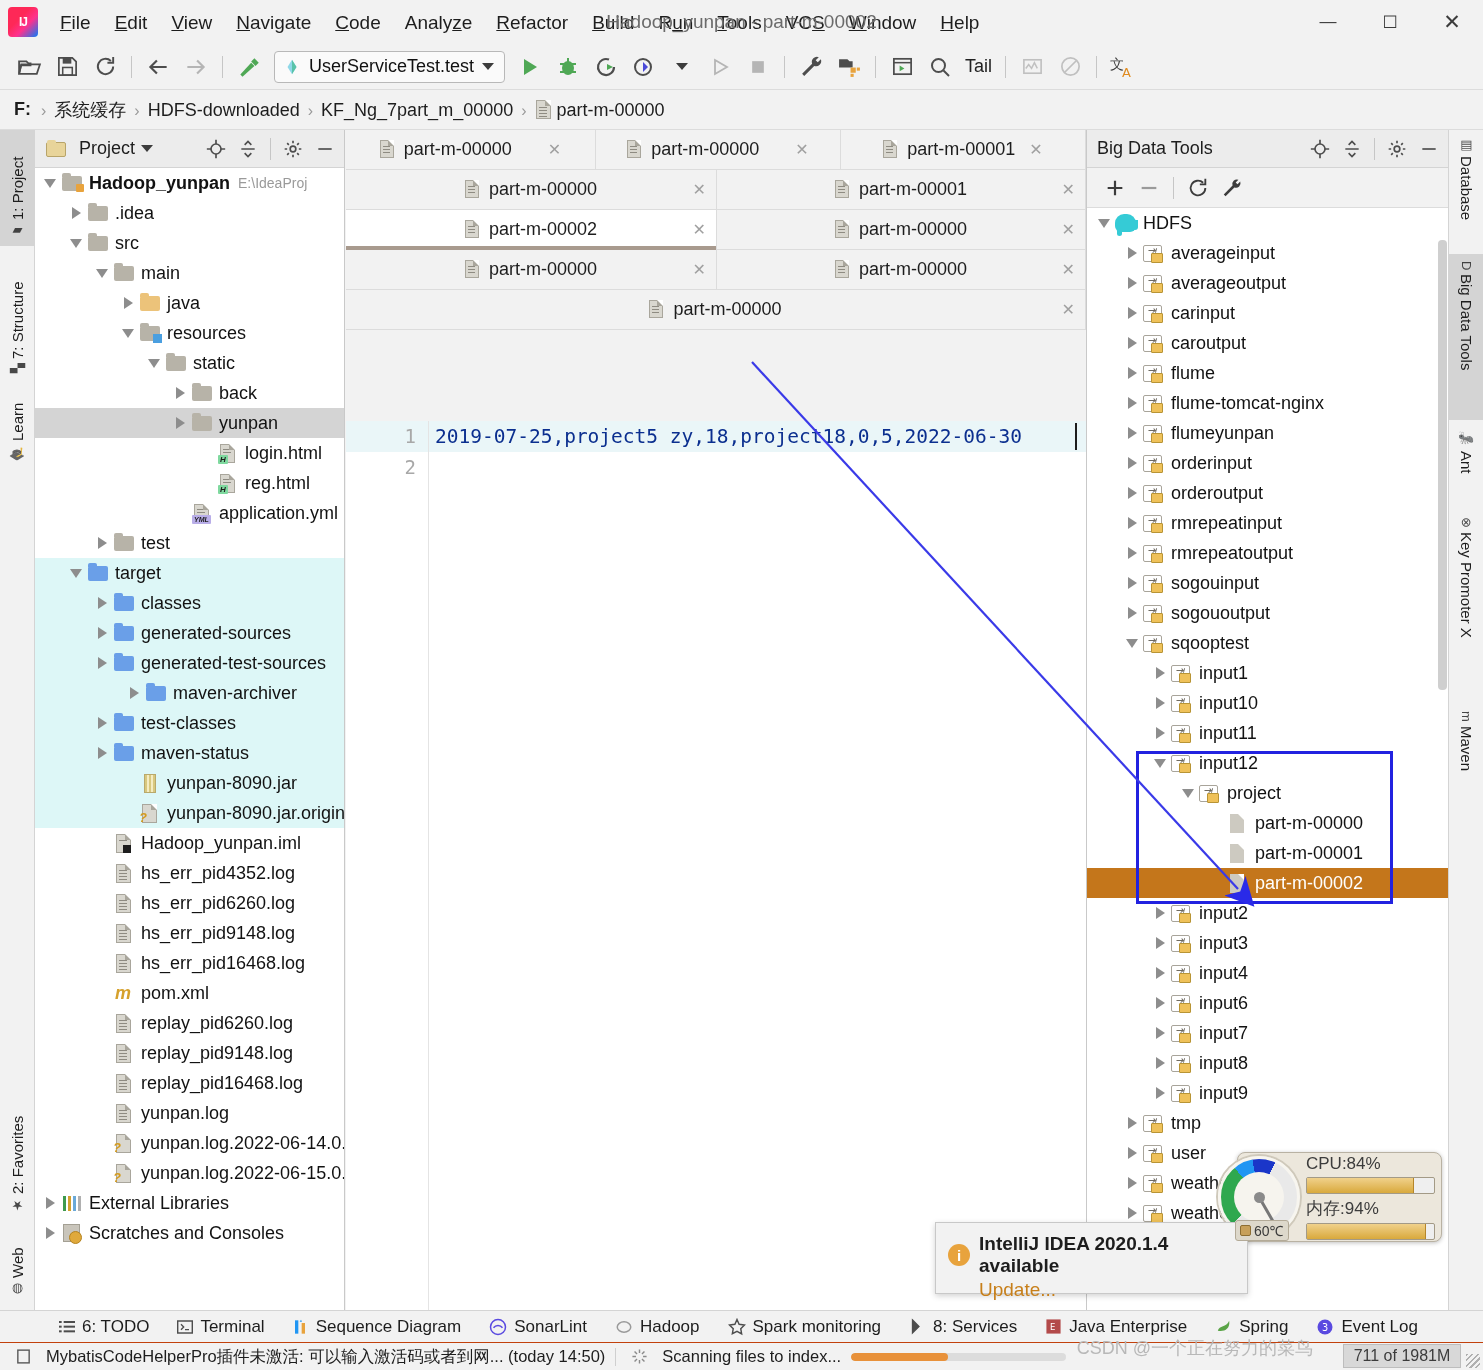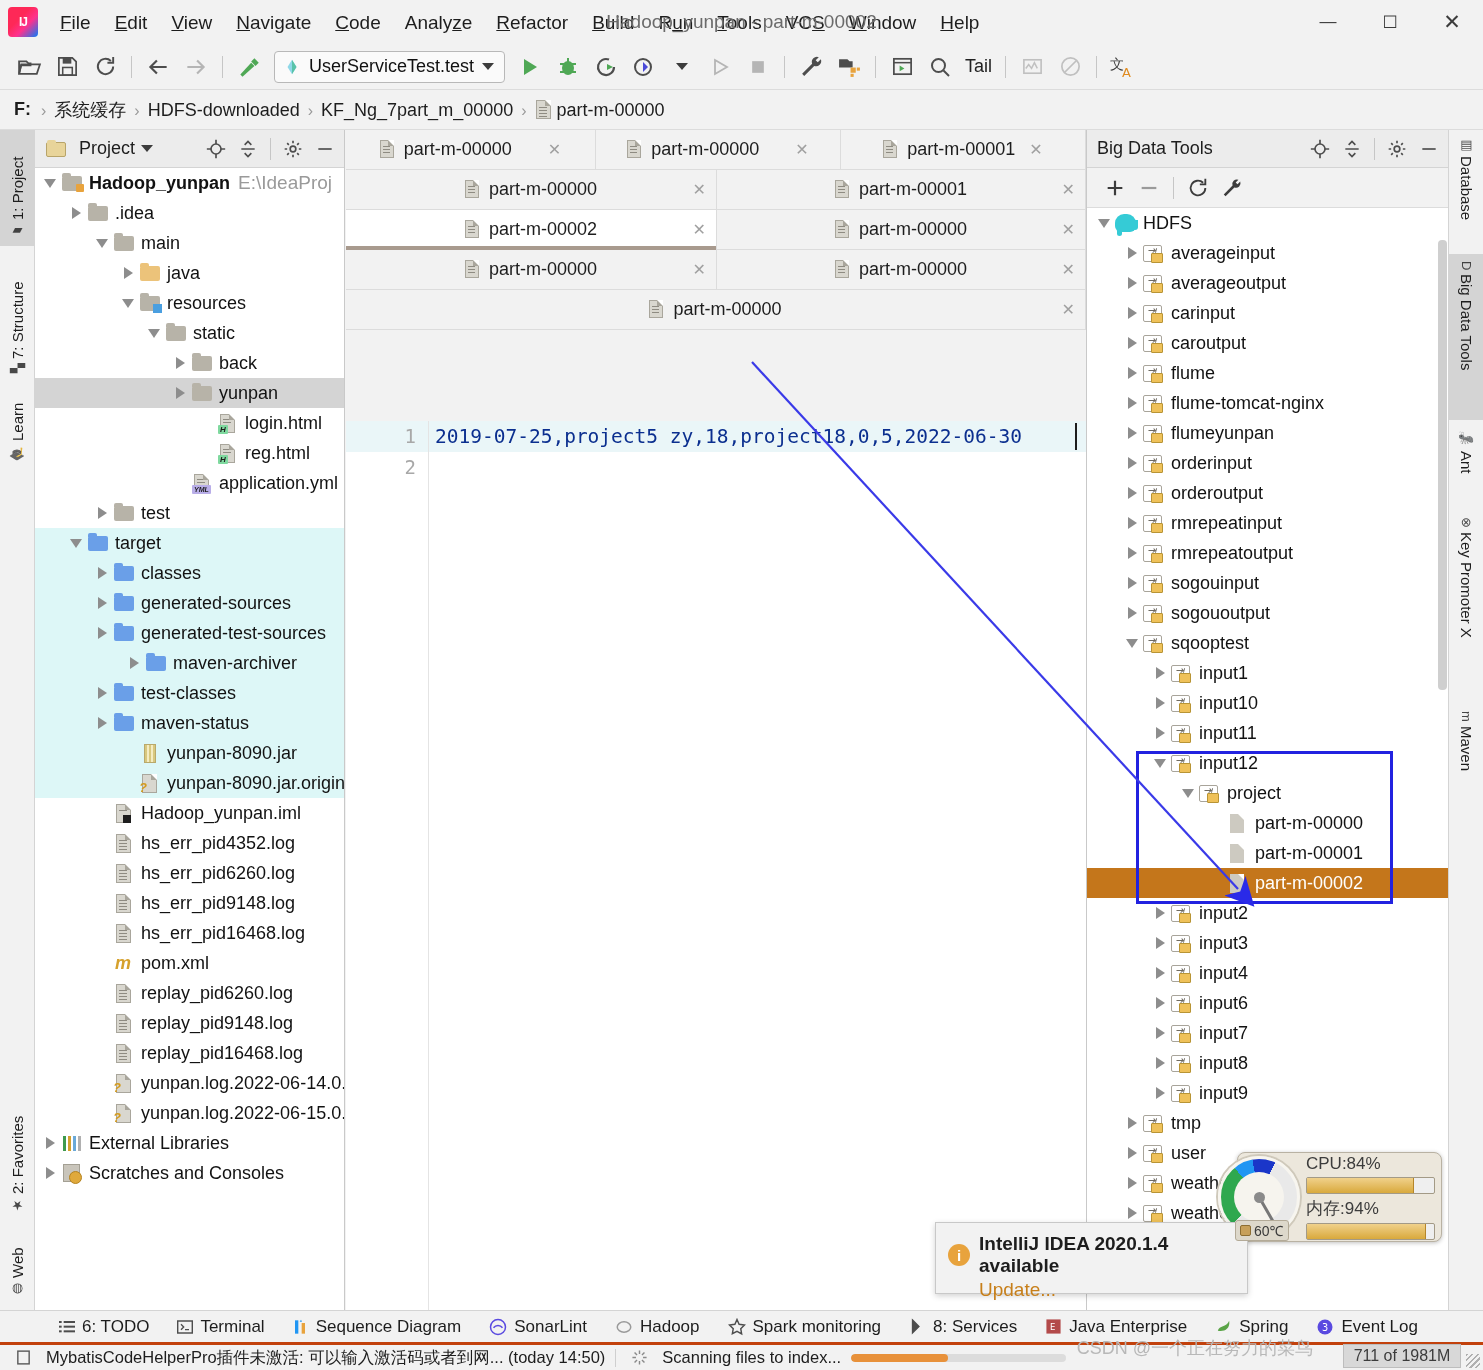--- a/index.html
+++ b/index.html
@@ -108,21 +108,21 @@
     font-size:18px; color:#121212; padding-right:4px;
   }
   .trow.sel { background:#d4d4d4; }
   .trow.tgt { background:#ddf7f7; }
   .tw { width:22px; height:30px; display:flex; align-items:center; justify-content:center; flex:none; }
   .arrow-r { width:0;height:0;border-top:6px solid transparent;border-bottom:6px solid transparent;border-left:9px solid #8d8d8d; }
   .arrow-d { width:0;height:0;border-left:6px solid transparent;border-right:6px solid transparent;border-top:9px solid #8d8d8d; }
   .ficon { width:22px; height:22px; margin-right:6px; flex:none; position:relative; }
   .lbl { font-size:18px; }
   .lbl.b { font-weight:bold; }
-  .path-hint { color:#9a9a9a; font-size:19px; margin-left:8px; }
+  .path-hint { color:#9a9a9a; font-size:14px; margin-left:8px; }
 
   
   .fold { position:absolute; left:1px; top:4px; width:20px; height:15px; border-radius:2px; }
   .fold::before{ content:""; position:absolute; left:0; top:-3px; width:9px; height:4px; border-radius:2px 2px 0 0; background:inherit; }
   .fold.grey { background:#b7b3a8; }
   .fold.blue { background:#6a9fe8; }
   .fold.yellow { background:#ecc37a; }
   .badge-sq { position:absolute; right:-1px; bottom:2px; width:8px; height:8px; background:#e8a33d; border-radius:1px;}
   .badge-lines { position:absolute; right:-1px; bottom:1px; width:9px; height:9px; background:#4a9fe0;}
 
@@ -234,21 +234,21 @@
   
   .toolwin-bar {
     position:absolute; left:0; top:1310px; width:1483px; height:32px;
     background:#f2f2f2; border-top:1px solid #d4d4d4; display:flex; align-items:center;
     padding-left:45px; gap:0px;
   }
   .twb-item { display:flex; align-items:center; gap:7px; font-size:17px; color:#1d1d1d; padding:0 14px; white-space:nowrap; }
   .statusbar {
     position:absolute; left:0; top:1342px; width:1483px; height:28px;
     background:#f2f2f2; display:flex; align-items:center; padding-left:10px; gap:10px;
-    border-top:3px solid #c2410c;
+    border-top:1px solid #c2410c;
   }
   .sb-text { font-size:16.5px; color:#1d1d1d; white-space:nowrap; }
   .sb-sep { width:1px; height:18px; background:#cfcfcf; }
   .progress-bar { width:215px; height:8px; background:#dcdcdc; border-radius:4px; position:relative; overflow:hidden;}
   .progress-bar > i { position:absolute; left:0; top:0; bottom:0; background:#e8913a; border-radius:4px; }
   .mem-indicator { position:absolute; right:22px; top:1344px; width:118px; height:24px; background:#d8d8d8;
                    border:1px solid #bdbdbd; display:flex; align-items:center; justify-content:center;
                    font-size:16px; color:#3c3c3c; }
   .watermark { position:absolute; right:170px; top:1336px; font-size:18px; color:#b8b8b8; white-space:nowrap; }
   .grip { position:absolute; right:3px; bottom:2px; width:14px; height:14px;
@@ -523,20 +523,29 @@
         </div>
         <div class="trow" style="padding-left: 30px;">
           <span class="tw">
             <i class="arrow-r"></i>
           </span>
           <span class="ficon">
             <i class="fold grey"></i>
           </span>
           <span class="lbl">.idea</span>
         </div>
+        <div class="trow" style="padding-left: 30px;">
+          <span class="tw">
+            <i class="arrow-d"></i>
+          </span>
+          <span class="ficon">
+            <i class="fold grey"></i>
+          </span>
+          <span class="lbl">src</span>
+        </div>
         <div class="trow" style="padding-left: 56px;">
           <span class="tw">
             <i class="arrow-d"></i>
           </span>
           <span class="ficon">
             <i class="fold grey"></i>
           </span>
           <span class="lbl">main</span>
         </div>
         <div class="trow" style="padding-left: 82px; text-align: right;">
@@ -798,20 +807,32 @@
           <span class="tw"></span>
           <span class="ficon">
             <i class="doc">
               <i class="ln" style="top:5px"></i>
               <i class="ln" style="top:8px"></i>
               <i class="ln" style="top:11px"></i>
               <i class="ln" style="top:14px"></i>
             </i>
           </span>
           <span class="lbl">replay_pid16468.log</span>
+        </div>
+        <div class="trow" style="padding-left: 56px;">
+          <span class="tw"></span>
+          <span class="ficon">
+            <i class="doc">
+              <i class="ln" style="top:5px"></i>
+              <i class="ln" style="top:8px"></i>
+              <i class="ln" style="top:11px"></i>
+              <i class="ln" style="top:14px"></i>
+            </i>
+          </span>
+          <span class="lbl">yunpan.log</span>
         </div>
         <div class="trow" style="padding-left: 56px;">
           <span class="tw"></span>
           <span class="ficon">
             <i class="doc"></i>
             <i class="qmark">?</i>
           </span>
           <span class="lbl">yunpan.log.2022-06-14.0.</span>
         </div>
         <div class="trow" style="padding-left: 56px;">

